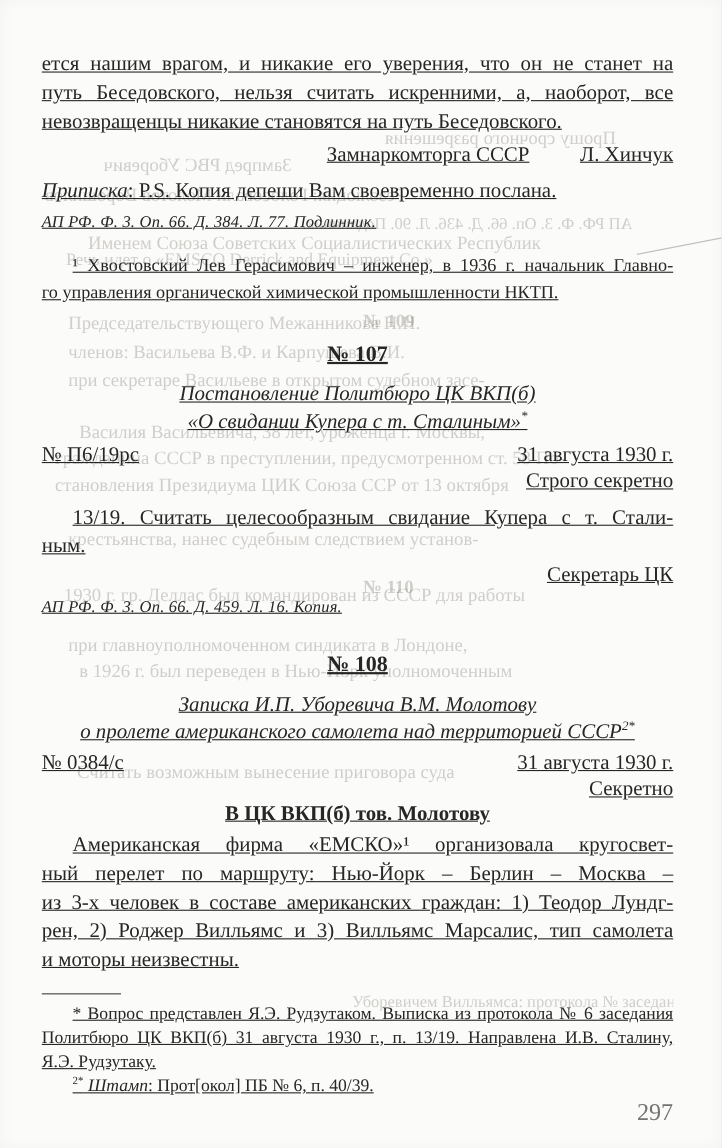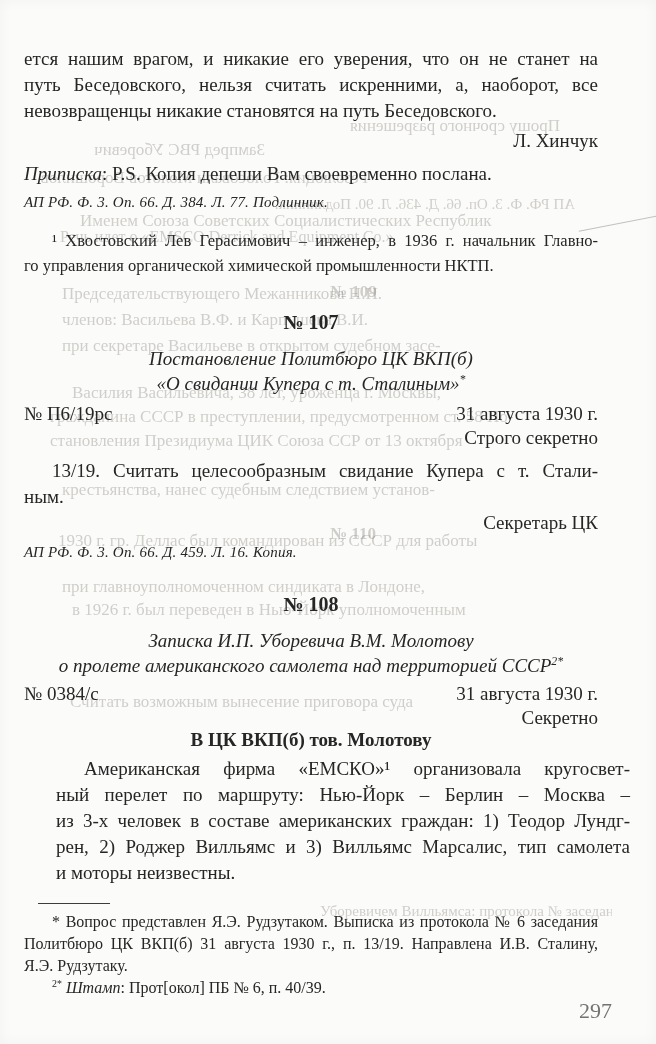--- a/index.html
+++ b/index.html
@@ -1,19 +1,19 @@
 <!DOCTYPE html>
 <html><head>
 <meta charset="utf-8">
 <style>
   html,body{margin:0;padding:0;background:#e9e9e7;}
   .page{position:relative;width:656px;height:1044px;margin:0 auto;background:#fbfbf9;
         font-family:"Liberation Serif", serif;color:#262626;overflow:hidden;
         box-shadow:inset 0 0 14px rgba(0,0,0,0.04);}
-  .blk{position:absolute;left:24px;width:574px;}
+  .blk{position:absolute;left:38px;width:574px;text-decoration:underline;}
   .fs-body{font-size:19px;line-height:26px;}
   .ln{text-align:justify;text-align-last:justify;}
   .ln:last-child{text-align-last:left;}
   .indent .ln:first-child{text-indent:28px;}
   .sig-row{display:flex;justify-content:flex-end;gap:46px;font-size:19px;line-height:25px;}
   .meta-row{display:flex;justify-content:space-between;align-items:flex-start;
             font-size:19px;line-height:24px;}
   .right-col{text-align:right;}
   .center{text-align:center;}
   .h-num{font-weight:bold;font-size:20px;line-height:24px;}
@@ -61,21 +61,21 @@
   #h107{top:310px;}
   #t107{top:346px;}
   #m107{top:402px;}
   #b107{top:458px;}
   #sig107{top:510px;text-align:right;font-size:19px;line-height:25px;}
   #arch2{top:542px;}
   #h108{top:592px;}
   #t108{top:628px;}
   #m108{top:682px;}
   #addr108{top:727px;font-size:19px;line-height:25px;}
-  #b108{top:756px;margin-left:32px;}
+  #b108{top:756px;}
   #fnB{top:911px;}
   #fnC{top:977px;}
 </style>
 </head>
 <body>
 
 <div class="page">
 
   <div class="ghost-layer">
       <div class="mir">Прошу срочного разрешения</div>
@@ -101,20 +101,21 @@
     </div>
   <div class="scratch"></div>
 
   <div id="p1" class="blk fs-body">
       <div class="ln">ется нашим врагом, и никакие его уверения, что он не станет на</div>
       <div class="ln">путь Беседовского, нельзя считать искренними, а, наоборот, все</div>
       <div class="ln">невозвращенцы никакие становятся на путь Беседовского.</div>
     </div>
 
   <div id="sig1" class="blk sig-row">
+    <span>Замнаркомторга СССР</span>
     <span>Л. Хинчук</span>
   </div>
 
   <div id="ps1" class="blk"><span class="it">Приписка</span><span>: P.S. Копия депеши Вам своевременно послана.</span></div>
 
   <div id="arch1" class="blk arch">АП РФ. Ф. 3. Оп. 66. Д. 384. Л. 77. Подлинник.</div>
 
   <div id="fnA" class="blk fn-top indent">
       <div class="ln">¹ Хвостовский Лев Герасимович – инженер, в 1936 г. начальник Главно-</div>
       <div class="ln">го управления органической химической промышленности НКТП.</div>

